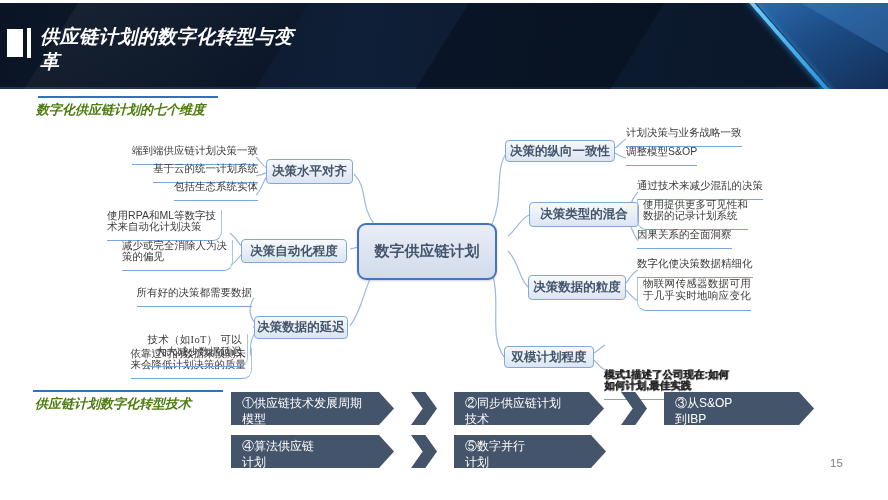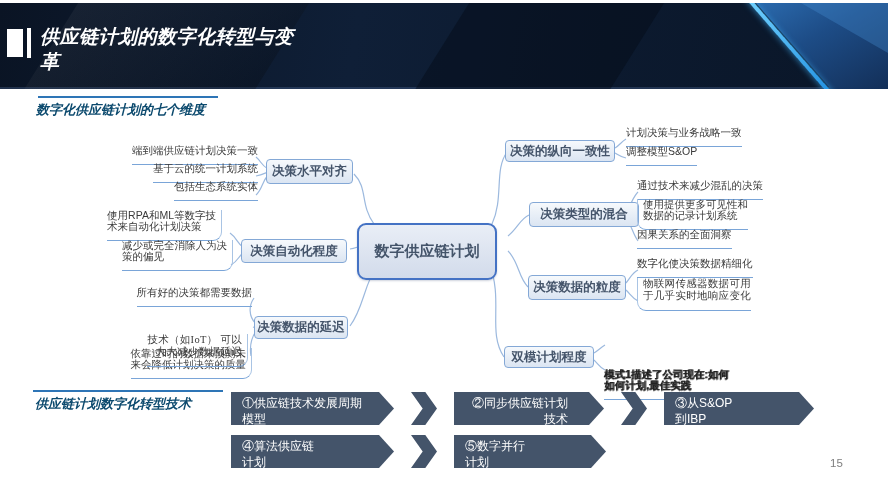--- a/index.html
+++ b/index.html
@@ -23,21 +23,21 @@
         background:rgba(70,140,210,0.35); clip-path:polygon(42% 0,100% 0,100% 58%); }
   .hd-cyan { position:absolute; left:788px; top:-22px; width:3.5px; height:132px;
         background:linear-gradient(#72d2ff,#1f8fe0); transform:rotate(-41deg);
         box-shadow:0 0 6px rgba(60,170,240,0.85); }
   .mk-sq { position:absolute; left:7px; top:26px; width:16px; height:28px; background:#fff; }
   .mk-bar { position:absolute; left:27px; top:25px; width:4px; height:30px; background:#fff; }
   .hd-title { position:absolute; left:40px; top:21px; color:#fff; font-weight:bold;
         font-style:italic; font-size:19px; line-height:25px; letter-spacing:0.5px; }
 
   
-  .sec-label { position:absolute; font-weight:bold; font-style:italic; font-size:13px; color:#0c4a6e; }
+  .sec-label { position:absolute; font-weight:bold; font-style:italic; font-size:13px; color:#4d7c0f; }
   .sec-line  { position:absolute; height:2px; background:#2e75b6; }
   .lbl-dim   { left:36px; top:101px; }
   .line-dim  { left:38px; top:96px; width:180px; }
   .lbl-tech  { left:35px; top:395px; }
   .line-tech { left:33px; top:390px; width:190px; }
 
   
   svg.connectors { position:absolute; left:0; top:0; width:888px; height:500px; z-index:1; pointer-events:none; }
   .node { position:absolute; z-index:2; display:flex; align-items:center; justify-content:center;
           border:1.4px solid #84a8d6; border-radius:4px; color:#44546a; font-weight:bold;
@@ -84,21 +84,21 @@
   .arrow-row { position:absolute; display:flex; gap:17px; z-index:2; }
   .row-1 { left:231px; top:392px; }
   .row-2 { left:231px; top:435px; }
   .arrow-body { position:relative; height:33px; background:#44546a; color:#fff; overflow:hidden;
         clip-path:polygon(0 0, calc(100% - 15px) 0, 100% 50%, calc(100% - 15px) 100%, 0 100%); }
   .arrow-text { font-size:12px; line-height:15.5px; padding:4px 0 0 11px; }
   .chev { width:26px; height:33px; background:#44546a;
         clip-path:polygon(0 0, 55% 0, 100% 50%, 55% 100%, 0 100%, 45% 50%); }
   .ab1 { width:163px; } .ab2 { width:150px; } .ab3 { width:150px; }
   .ab4 { width:163px; } .ab5 { width:152px; }
-  .tw1 { width:136px; } .tw2 { width:114px;text-align:right; } .tw3 { width:80px; }
+  .tw1 { width:136px; } .tw2 { width:114px; } .tw3 { width:80px; }
   .tw4 { width:86px; }  .tw5 { width:78px; }
 
   .page-num { position:absolute; left:830px; top:457px; font-size:11.5px; color:#7f7f7f; }
 </style>
 </head>
 <body>
 
 <div class="slide">
 
   <div class="hd">

